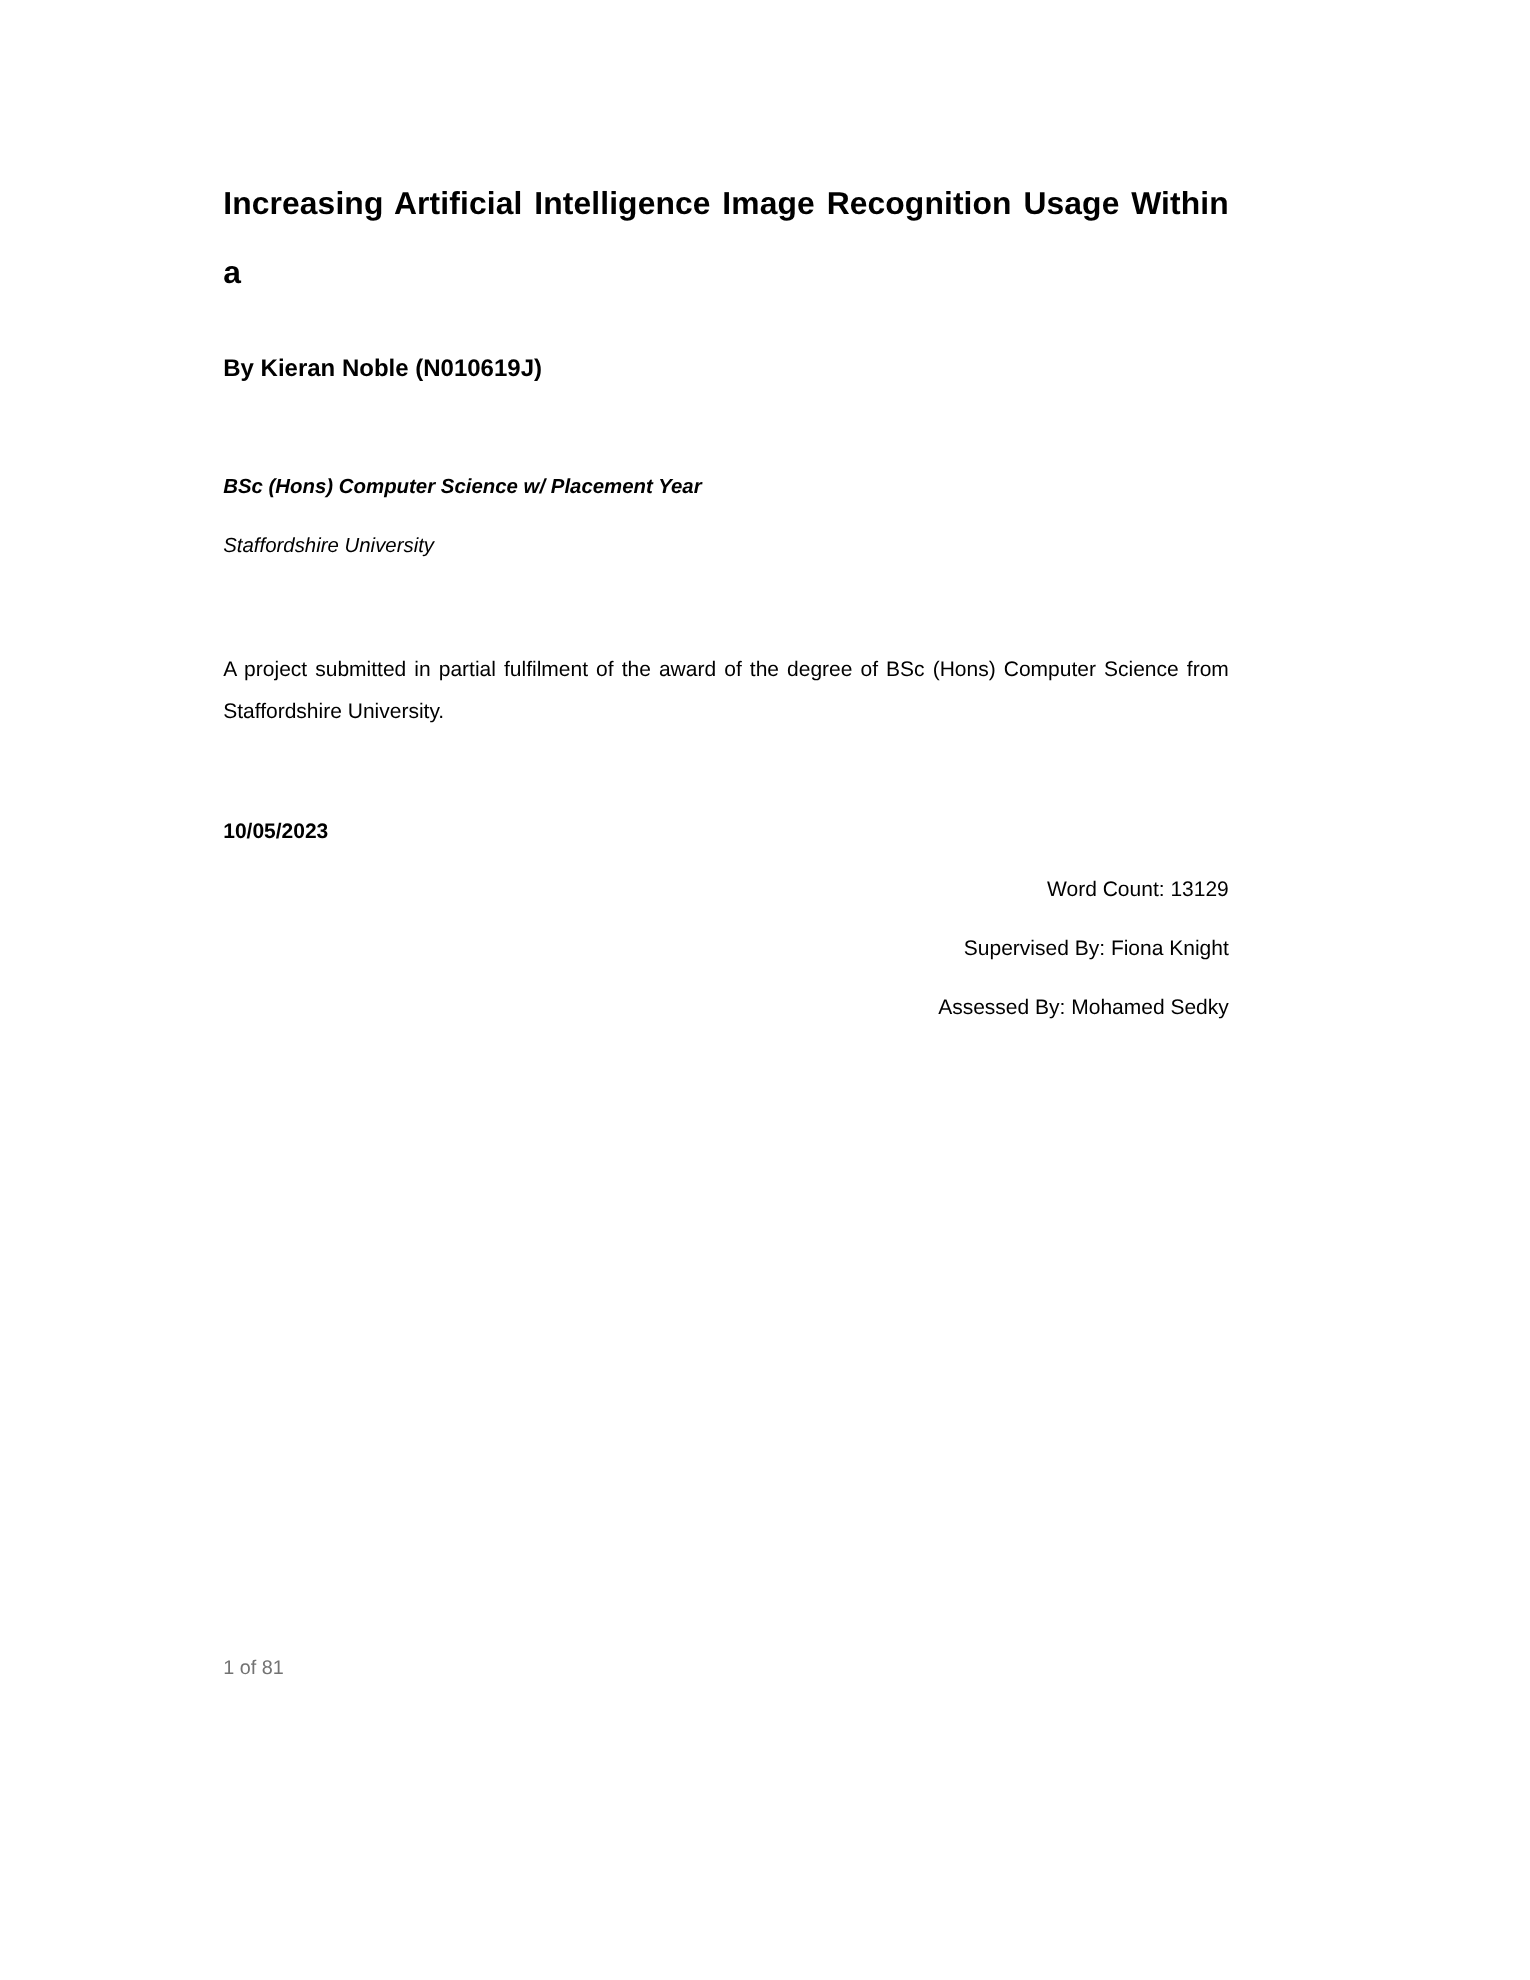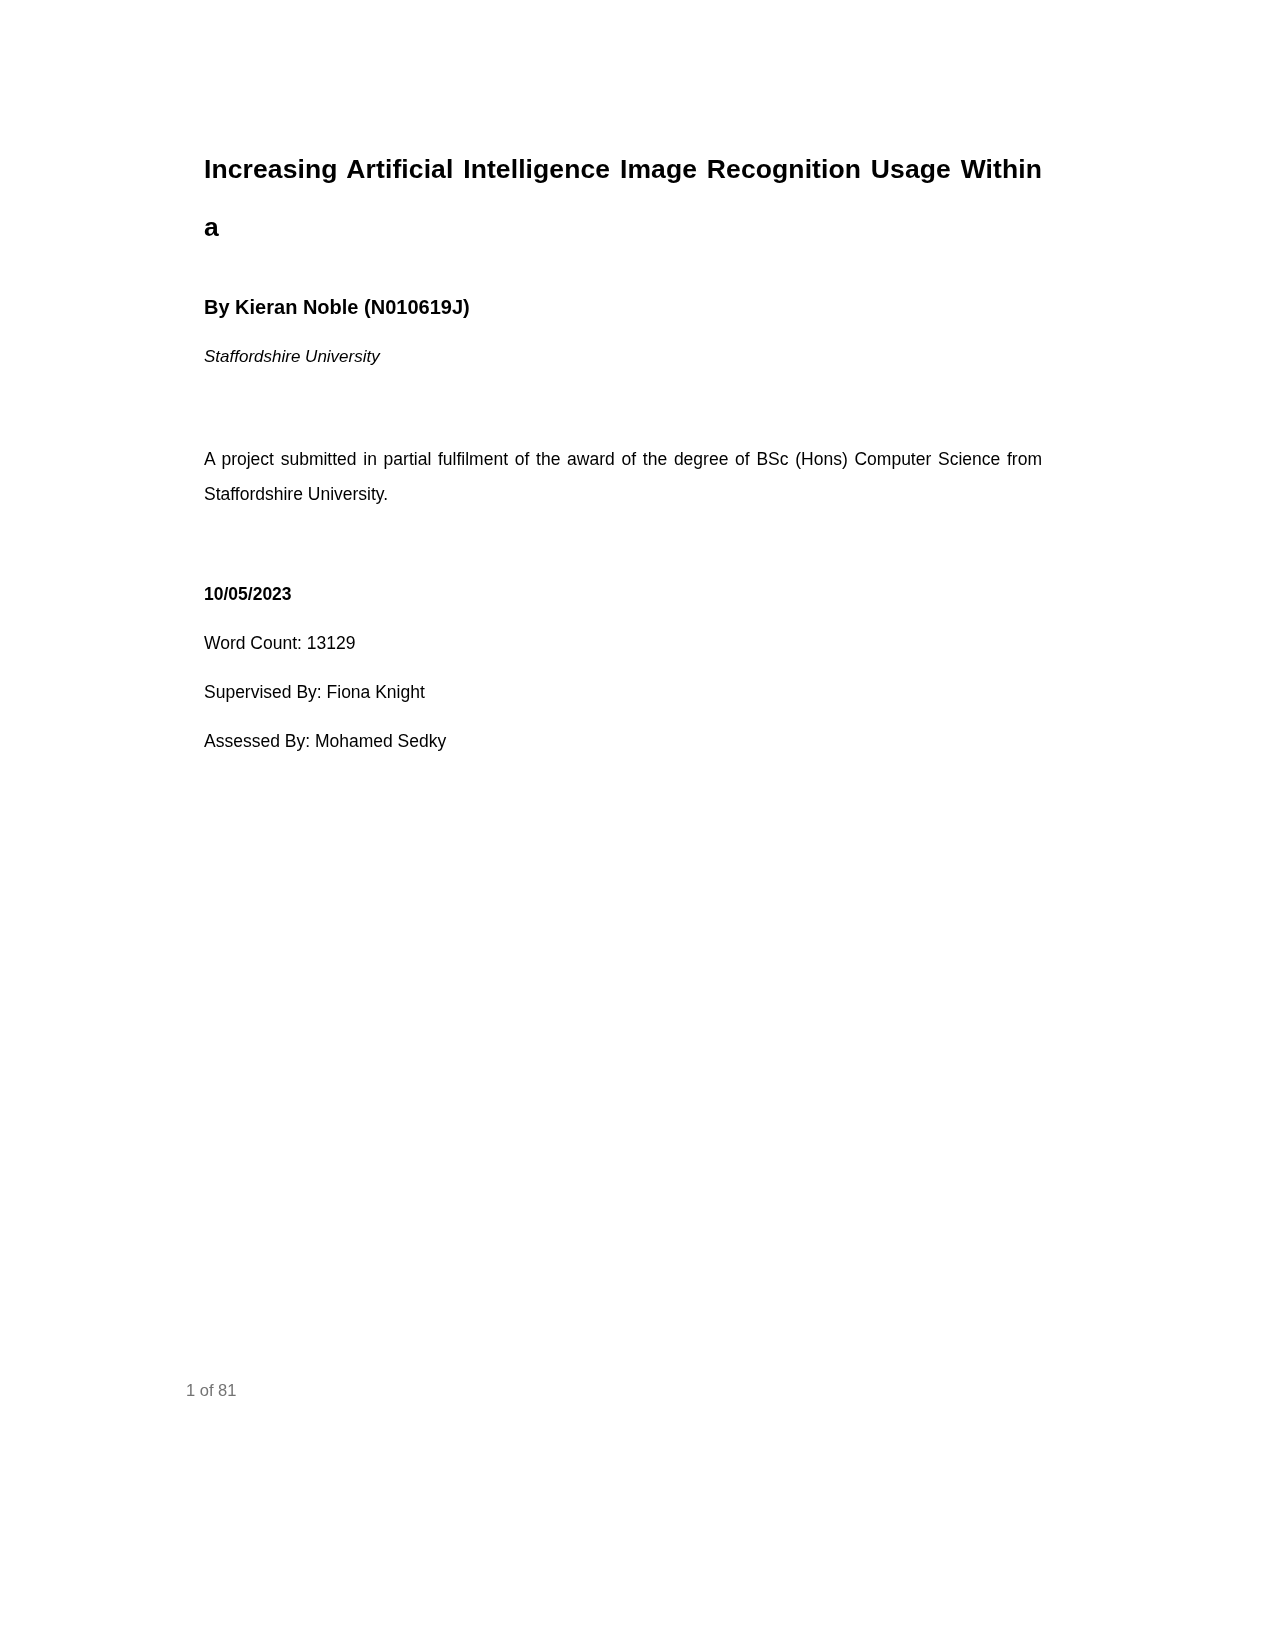--- a/index.html
+++ b/index.html
@@ -13,21 +13,21 @@
     height: 1650px;
     background: #ffffff;
     margin: 0 auto;
     overflow: hidden;
     font-family: "Liberation Sans", sans-serif;
     color: #000000;
     -webkit-font-smoothing: antialiased;
   }
   .content {
     position: absolute;
-    left: 204px;
+    left: 186px;
     top: 140px;
     width: 838px;
   }
 
   
   .doc-title {
     font-size: 26.5px;
     font-weight: bold;
     line-height: 58px;
     text-align: justify;
@@ -82,20 +82,21 @@
     font-weight: bold;
     line-height: 28px;
     margin: 0;
     padding-top: 68px;
   }
   .meta-line {
     font-size: 17.5px;
     line-height: 28px;
     margin: 0;
     padding-top: 21px;
+    text-align: right;
   }
 
   
   .footer {
     position: absolute;
     left: 186px;
     top: 1378px;
     width: 838px;
   }
   .page-number {
@@ -111,20 +112,21 @@
 <div class="page">
 
   <div class="content">
 
     <h1 class="doc-title">
       <span class="title-line-1">Increasing Artificial Intelligence Image Recognition Usage Within a</span>
     </h1>
 
     <p class="byline">By Kieran Noble (N010619J)</p>
 
+    <p class="course">BSc (Hons) Computer Science w/ Placement Year</p>
 
     <p class="institution-italic">Staffordshire University</p>
 
     <p class="abstract">A project submitted in partial fulfilment of the award of the degree of BSc (Hons) Computer Science from Staffordshire University.</p>
 
     <p class="date-line">10/05/2023</p>
 
     <p class="meta-line">Word Count: 13129</p>
 
     <p class="meta-line">Supervised By: Fiona Knight</p>

